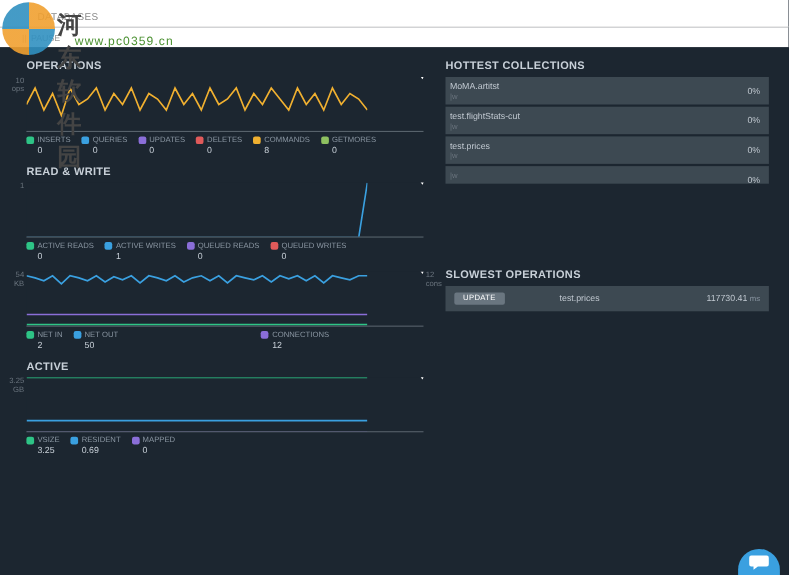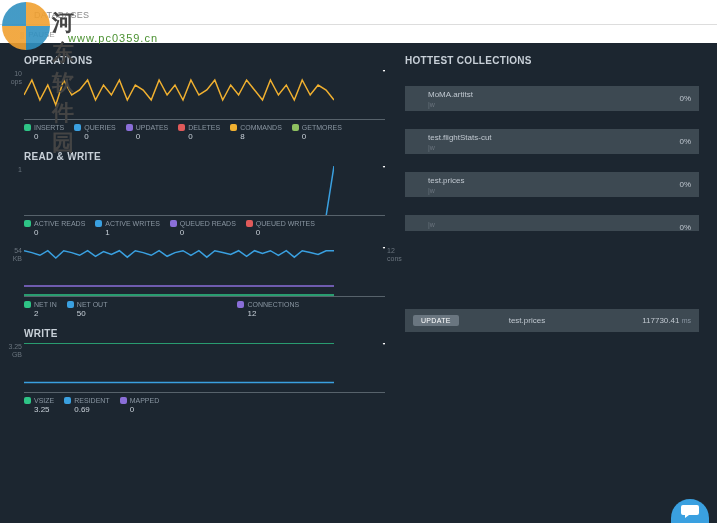--- a/index.html
+++ b/index.html
@@ -22,21 +22,21 @@
 .axis-right { position: absolute; right: -16px; font-size: 7px; color: #6a747e; width: 14px; line-height: 1.1; }
 .chart-box { background: #1c2630; border-bottom: 1px solid #57626b; height: 50px; position: relative; overflow: hidden; }
 .marker { position: absolute; top: -4px; right: -3px; width: 0; height: 0; border-left: 4px solid transparent; border-right: 4px solid transparent; border-top: 6px solid #fff; }
 .legend { display: flex; flex-wrap: wrap; gap: 10px; margin-top: 4px; font-size: 7px; }
 .legend-item { display: flex; flex-direction: column; gap: 1px; }
 .legend-top { display: flex; align-items: center; gap: 3px; }
 .swatch { width: 7px; height: 7px; border-radius: 2px; }
 .legend-label { color: #8a96a2; font-size: 7px; }
 .legend-val { color: #c8d0d8; font-size: 8px; padding-left: 10px; }
 .coll-list { display: flex; flex-direction: column; gap: 2px; margin-bottom: 18px; }
-.coll-item { background: #3d4952; padding: 4px 23px 3px; font-size: 8px; position: relative; margin-top: 16px; }
+.coll-item { background: #3d4952; padding: 4px 4px 3px; font-size: 8px; position: relative; }
 .coll-name { color: #c0c8d0; }
 .coll-pct { position: absolute; right: 8px; top: 8px; color: #c0c8d0; font-size: 8px; }
 .coll-bar { font-size: 7px; color: #6a747e; margin-top: 2px; }
 .slow-row { background: #3d4952; padding: 6px 8px; display: flex; align-items: center; gap: 20px; font-size: 8px; }
 .badge { background: #6a7680; color: #fff; font-size: 7px; padding: 2px 8px; border-radius: 2px; letter-spacing: 0.3px; }
 .slow-name { color: #c0c8d0; flex: 1; padding-left: 30px; }
 .slow-time { color: #c0c8d0; font-size: 8px; }
 .slow-ms { font-size: 7px; color: #8a96a2; }
 .chat-btn { position: absolute; bottom: 0; right: 8px; width: 38px; height: 24px; background: #3aa0e0; border-radius: 19px 19px 0 0; display: flex; align-items: center; justify-content: center; }
 svg { display: block; }
@@ -189,21 +189,21 @@
           <div class="legend-item" style="margin-left: 120px;">
             <div class="legend-top">
               <span class="swatch" style="background:#8a6ed8"></span>
               <span class="legend-label">CONNECTIONS</span>
             </div>
             <span class="legend-val">12</span>
           </div>
         </div>
     </div>
 
-    <div class="section-title">WRITE</div>
+    <div class="section-title">ACTIVE</div>
     <div class="chart-wrap">
       <div class="axis-label" style="top:0"><span>3.25</span><br><span>GB</span></div>
       <div class="chart-box">
         <svg id="chart-mem" width="310" height="50">
             <path d="M0.0 0.0 L7.9 0.0 L15.9 0.0 L23.8 0.0 L31.8 0.0 L39.7 0.0 L47.7 0.0 L55.6 0.0 L63.6 0.0 L71.5 0.0 L79.5 0.0 L87.4 0.0 L95.4 0.0 L103.3 0.0 L111.3 0.0 L119.2 0.0 L127.2 0.0 L135.1 0.0 L143.1 0.0 L151.0 0.0 L159.0 0.0 L166.9 0.0 L174.9 0.0 L182.8 0.0 L190.8 0.0 L198.7 0.0 L206.7 0.0 L214.6 0.0 L222.6 0.0 L230.5 0.0 L238.5 0.0 L246.4 0.0 L254.4 0.0 L262.3 0.0 L270.3 0.0 L278.2 0.0 L286.2 0.0 L294.1 0.0 L302.1 0.0 L310.0 0.0 " stroke="#2ec486" stroke-width="1.5" fill="none"></path>
             <path d="M0.0 39.4 L7.9 39.4 L15.9 39.4 L23.8 39.4 L31.8 39.4 L39.7 39.4 L47.7 39.4 L55.6 39.4 L63.6 39.4 L71.5 39.4 L79.5 39.4 L87.4 39.4 L95.4 39.4 L103.3 39.4 L111.3 39.4 L119.2 39.4 L127.2 39.4 L135.1 39.4 L143.1 39.4 L151.0 39.4 L159.0 39.4 L166.9 39.4 L174.9 39.4 L182.8 39.4 L190.8 39.4 L198.7 39.4 L206.7 39.4 L214.6 39.4 L222.6 39.4 L230.5 39.4 L238.5 39.4 L246.4 39.4 L254.4 39.4 L262.3 39.4 L270.3 39.4 L278.2 39.4 L286.2 39.4 L294.1 39.4 L302.1 39.4 L310.0 39.4 " stroke="#3aa0e0" stroke-width="1.5" fill="none"></path>
             <path d="M0.0 50.0 L7.9 50.0 L15.9 50.0 L23.8 50.0 L31.8 50.0 L39.7 50.0 L47.7 50.0 L55.6 50.0 L63.6 50.0 L71.5 50.0 L79.5 50.0 L87.4 50.0 L95.4 50.0 L103.3 50.0 L111.3 50.0 L119.2 50.0 L127.2 50.0 L135.1 50.0 L143.1 50.0 L151.0 50.0 L159.0 50.0 L166.9 50.0 L174.9 50.0 L182.8 50.0 L190.8 50.0 L198.7 50.0 L206.7 50.0 L214.6 50.0 L222.6 50.0 L230.5 50.0 L238.5 50.0 L246.4 50.0 L254.4 50.0 L262.3 50.0 L270.3 50.0 L278.2 50.0 L286.2 50.0 L294.1 50.0 L302.1 50.0 L310.0 50.0 " stroke="#8a6ed8" stroke-width="1.5" fill="none"></path>
           </svg>
         <div class="marker"></div>
       </div>
@@ -252,20 +252,21 @@
           <div class="coll-pct">0%</div>
           <div class="coll-bar">|w</div>
         </div>
         <div class="coll-item">
           <div class="coll-pct">0%</div>
           <div class="coll-bar">|w</div>
         </div>
       </div>
 
     <div style="height:60px"></div>
+    <div class="section-title">SLOWEST OPERATIONS</div>
     <div id="slowest-list">
         <div class="slow-row">
           <span class="badge">UPDATE</span>
           <span class="slow-name">test.prices</span>
           <span class="slow-time">117730.41 <span class="slow-ms">ms</span></span>
         </div>
       </div>
   </div>
 </div>
 

